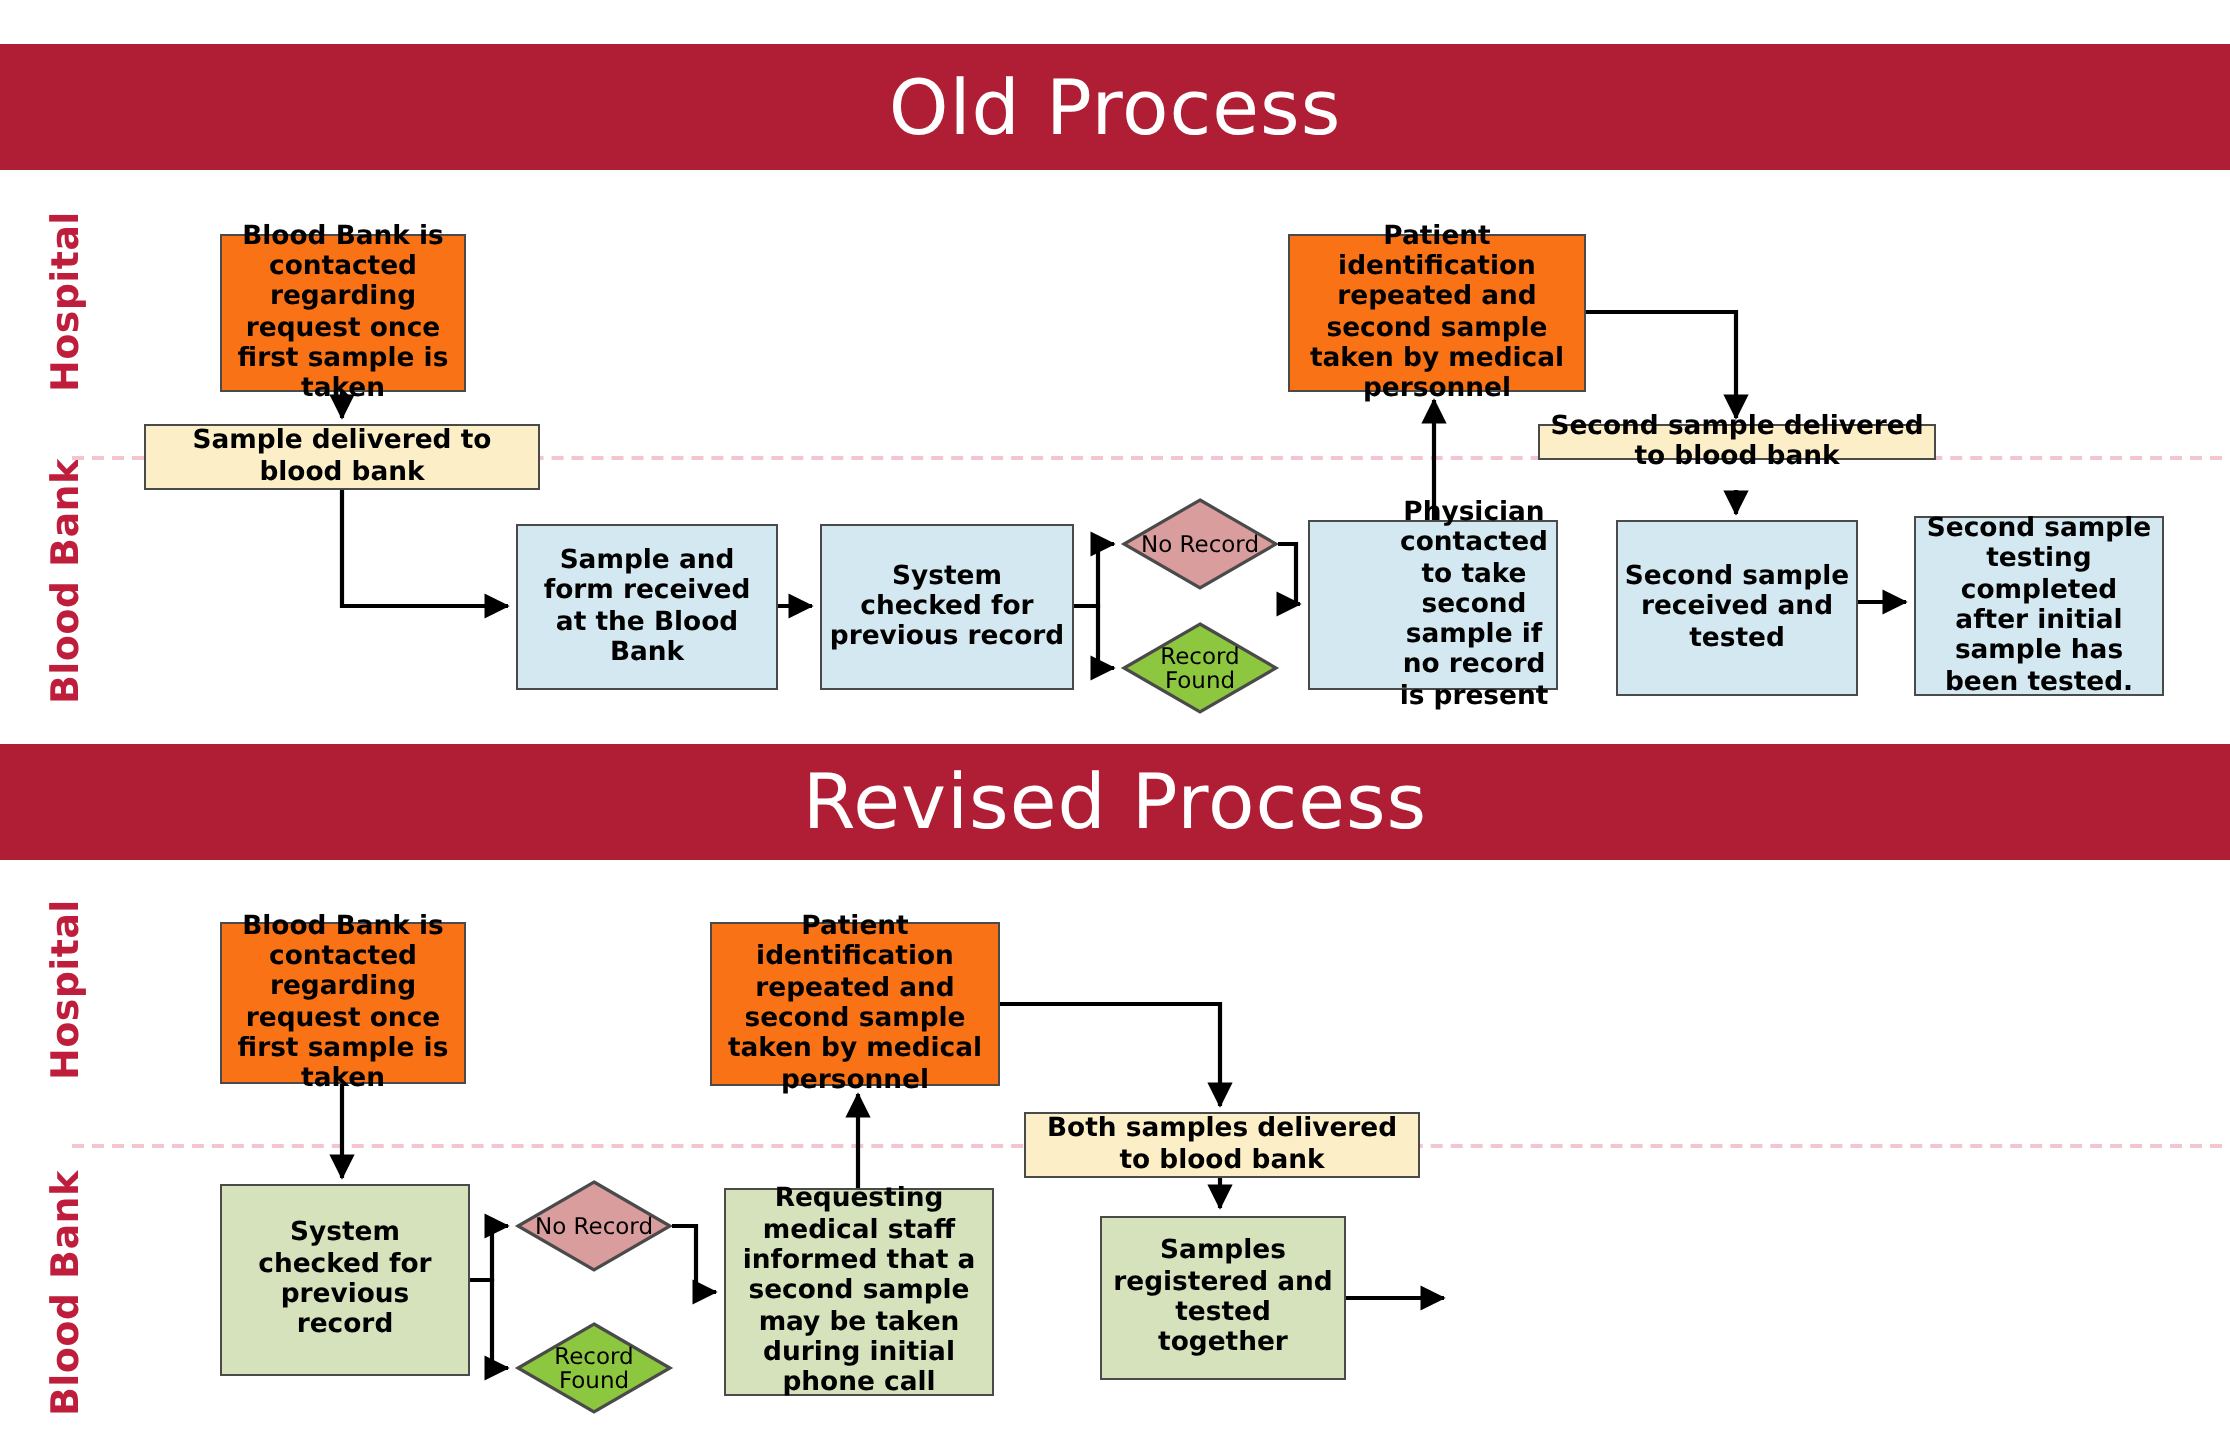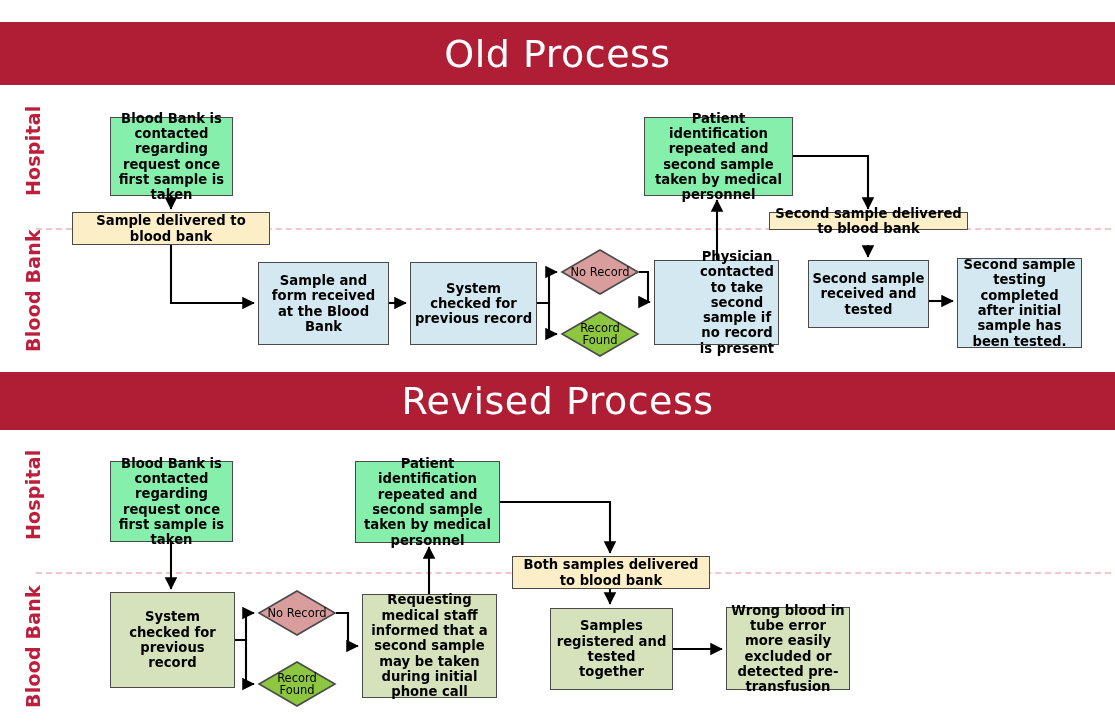--- a/index.html
+++ b/index.html
@@ -56,21 +56,21 @@
     align-items: center;
     justify-content: center;
     text-align: center;
     font-size: 13.2px;
     font-weight: bold;
     color: #000000;
     line-height: 1.16;
     padding: 2px 3px;
     font-family: "DejaVu Sans", "Liberation Sans", sans-serif;
   }
-  .node.purple  { background: #86efac; }
+  .node.purple  { background: #f97316; }
   .node.yellow  { background: #FCEFC8; }
   .node.blue    { background: #D3E8F0; }
   .node.green   { background: #D5E2BC; }
 
   .diamond-wrap {
     position: absolute;
   }
   .diamond-wrap svg {
     position: absolute;
     left: 0;
@@ -138,21 +138,21 @@
     </svg>
     <div class="diamond-label">Record Found</div>
   </div>
 
   <div class="node blue" style="left:654px; top:260px; width:125px; height:85px;padding-left:44px;">Physician contacted to take second sample if no record is present</div>
 
   <div class="node purple" style="left:644px; top:117px; width:149px; height:79px;">Patient identification repeated and second sample taken by medical personnel</div>
 
   <div class="node yellow" style="left:769px; top:212px; width:199px; height:18px;">Second sample delivered to blood bank</div>
 
-  <div class="node blue" style="left:808px; top:260px; width:121px; height:68px;">Second sample received and tested</div>
+  <div class="node blue" style="left:808px; top:260px; width:121px; height:88px;">Second sample received and tested</div>
 
   <div class="node blue" style="left:957px; top:258px; width:125px; height:90px;">Second sample testing completed after initial sample has been tested.</div>
 
   <div class="banner" style="top:372px; height:58px;justify-content:center;">
     <span class="banner-text">Revised Process</span>
   </div>
 
   <div class="lane-label" style="left:22px; top:540px;">Hospital</div>
   <div class="lane-label" style="left:22px; top:708px;">Blood Bank</div>
 
@@ -177,21 +177,20 @@
   </div>
 
   <div class="node green" style="left:362px; top:594px; width:135px; height:104px;">Requesting medical staff informed that a second sample may be taken during initial phone call</div>
 
   <div class="node purple" style="left:355px; top:461px; width:145px; height:82px;">Patient identification repeated and second sample taken by medical personnel</div>
 
   <div class="node yellow" style="left:512px; top:556px; width:198px; height:33px;">Both samples delivered to blood bank</div>
 
   <div class="node green" style="left:550px; top:608px; width:123px; height:82px;">Samples registered and tested together</div>
 
-  <div class="node green" style="left:726px; top:607px; width:124px; height:83px;">Wrong blood in tube error more easily excluded or detected pre-transfusion</div>
 
   <svg id="wires" viewBox="0 0 1115 723">
     <defs>
       <marker id="arw" markerWidth="7" markerHeight="7" refX="5.6" refY="3" orient="auto" markerUnits="strokeWidth">
         <path d="M0,0 L6,3 L0,6 z" fill="#000000"></path>
       </marker>
     </defs>
     <g stroke="#000000" stroke-width="2.1" fill="none" marker-end="url(#arw)">
 
       <path d="M171,196 L171,209"></path>

